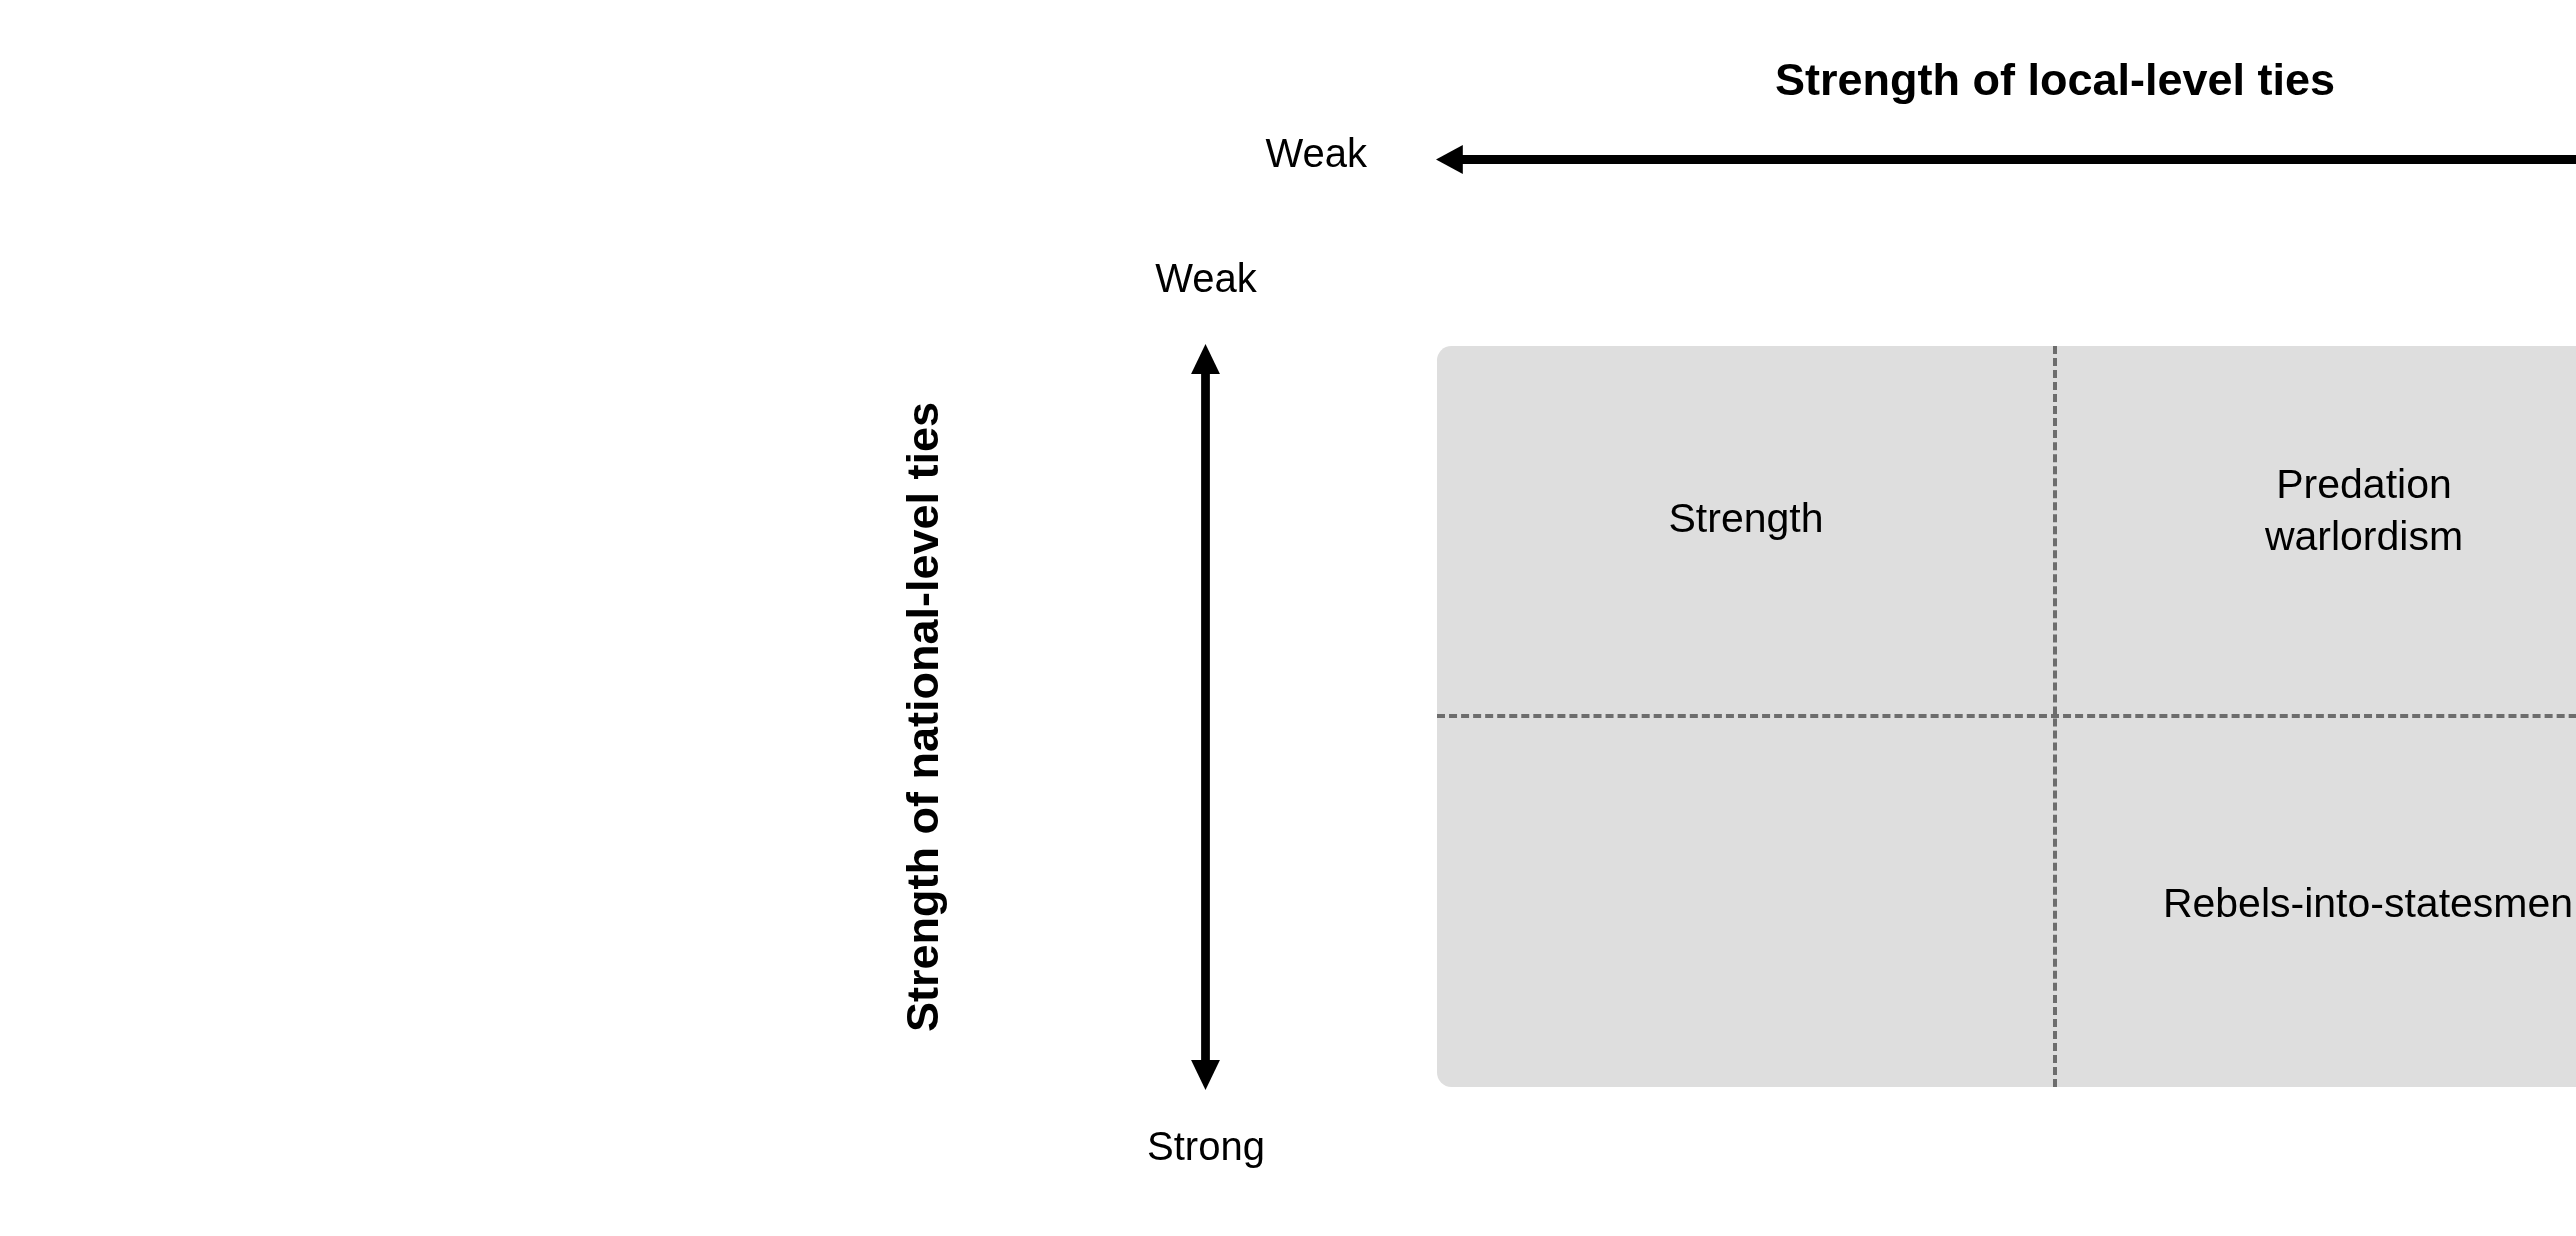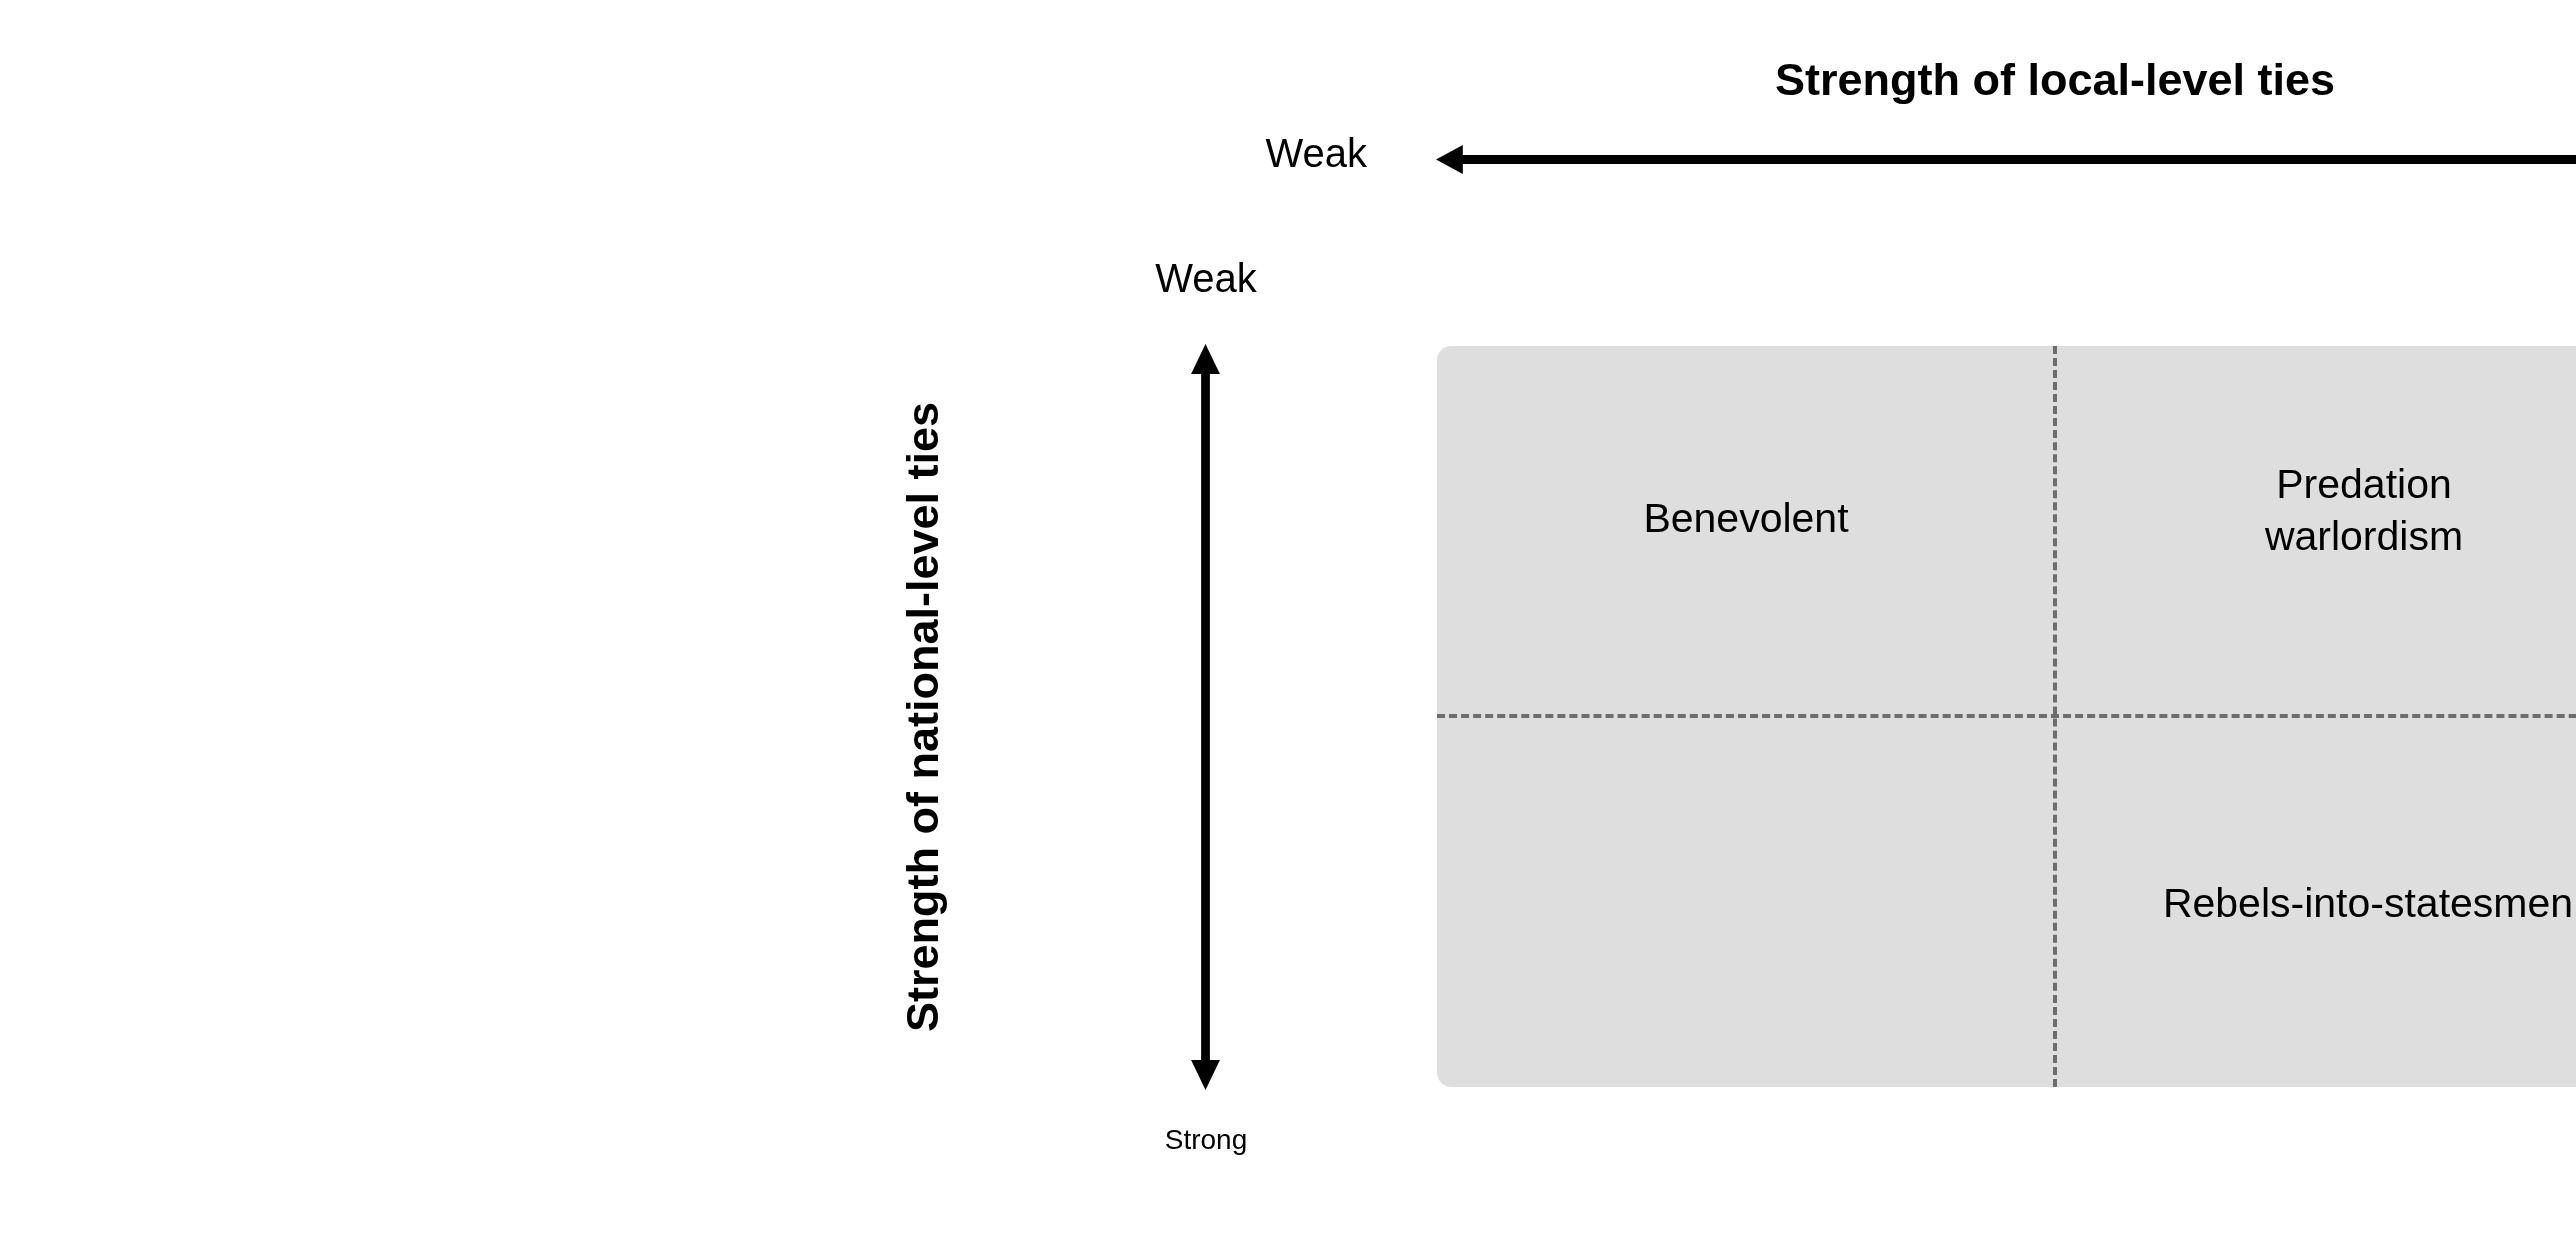--- a/index.html
+++ b/index.html
@@ -81,21 +81,21 @@
     font-size: 40px;
     line-height: 1.0;
     white-space: nowrap;
   }
 
   .y-label-strong {
     position: absolute;
     left: 1206px;
     top: 1126px;
     transform: translateX(-50%);
-    font-size: 28px;
+    font-size: 40px;
     line-height: 1.0;
     white-space: nowrap;
   }
 
   
   .matrix {
     position: absolute;
     left: 1437px;
     top: 346px;
     width: 1236px;
@@ -167,21 +167,21 @@
     <path d="M 28 0 L 0 58 L 56 58 Z" fill="#000000"></path>
     <path d="M 28 1448 L 0 1390 L 56 1390 Z" fill="#000000"></path>
   </svg>
 
   <div class="matrix">
 
     <div class="divider-h"></div>
     <div class="divider-v"></div>
 
     <div class="quad quad-tl">
-      <span class="quad-text">Benevolent</span>
+      <span class="quad-text">Strength</span>
     </div>
 
     <div class="quad quad-tr">
       <span class="quad-text">
         <span>Predation</span><br>
         <span>warlordism</span>
       </span>
     </div>
 
 

